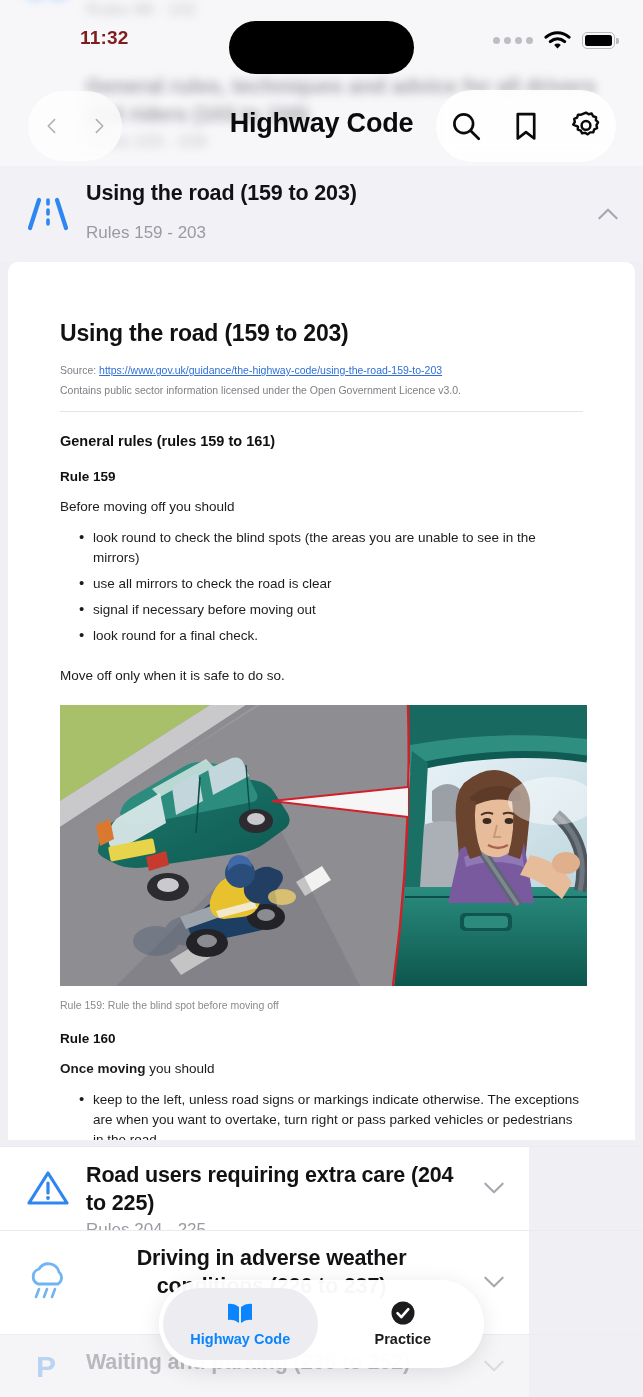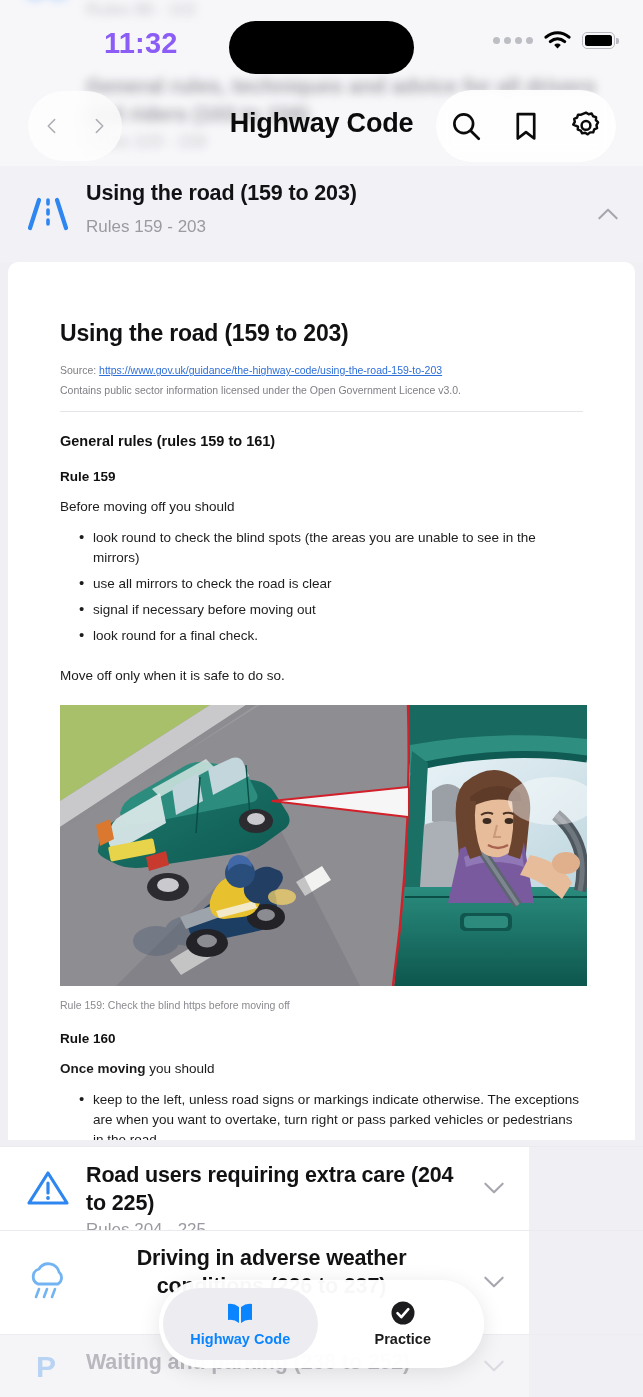--- a/index.html
+++ b/index.html
@@ -36,22 +36,22 @@
   .ghost-a .gs{ top:24px; }
   .ghost-b{ top:62px; }
   .ghost-b .gt{ top:10px; }
   .ghost-b .gs{ top:70px; }
 
   
   .statusbar{
     position:absolute; top:0; left:0; width:643px; height:88px; z-index:40;
   }
   .sb-time{
-    position:absolute; left:104px; top:27px;
-    font-size:29px; font-weight:700; color:#8b5cf6; letter-spacing:.2px;
+    position:absolute; left:80px; top:27px;
+    font-size:19px; font-weight:700; color:#7f1d1d; letter-spacing:.2px;
   }
   .dynamic-island{
     position:absolute; left:229px; top:21px; width:185px; height:53px;
     background:#000; border-radius:27px;
   }
   .sb-right{
     position:absolute; right:28px; top:30px; display:flex; align-items:center; gap:11px;
   }
   .sig-dots{ display:flex; gap:4px; align-items:center; }
   .sig-dots i{ width:7px; height:7px; border-radius:50%; background:#BDBDC4; display:block; }
@@ -97,21 +97,21 @@
     position:relative; width:643px; height:100%;
   }
   .acc-ic{
     position:absolute; left:20px; top:50%; transform:translateY(-50%);
     width:56px; height:48px; display:flex; align-items:center; justify-content:center;
   }
   .acc-txt{ position:absolute; left:86px; right:72px; top:14px; }
   .acc-title{
     font-size:21.5px; font-weight:600; color:#121214; line-height:27px; letter-spacing:-.15px;
   }
-  .acc-sub{ font-size:17px; color:#9A9AA1; margin-top:10px; }
+  .acc-sub{ font-size:17px; color:#9A9AA1; margin-top:16px; }
   .acc-chev{ position:absolute; right:22px; top:50%; transform:translateY(-50%); width:26px; height:26px; }
 
   
   .card{
     position:absolute; top:262px; left:8px; width:627px; height:878px;
     background:#fff; border-radius:10px 10px 0 0; overflow:hidden; z-index:9;
   }
   .card-inner{ padding:58px 52px 0 52px; }
 
   .doc-h1{ font-size:23px; font-weight:700; color:#111113; letter-spacing:-.2px; }
@@ -429,21 +429,21 @@
             <ellipse cx="492" cy="96" rx="44" ry="24" fill="#FFFFFF" opacity=".45"></ellipse>
           </g>
 
           <path d="M348 0 Q352 140 333 281" stroke="#D2202A" stroke-width="2.4" fill="none"></path>
           <path d="M212 96 L348 82 L348 112 Z" fill="#FFFFFF" opacity=".92"></path>
           <path d="M212 96 L348 82" stroke="#D2202A" stroke-width="2.2" fill="none"></path>
           <path d="M212 96 L348 112" stroke="#D2202A" stroke-width="2.2" fill="none"></path>
         </g>
       </svg>
     </div>
-    <div class="fig-cap">Rule 159: Check the blind https before moving off</div>
+    <div class="fig-cap">Rule 159: Rule the blind spot before moving off</div>
 
     <div class="rule-h">Rule 160</div>
     <div class="para">
       <b>Once moving</b><span> you should</span>
     </div>
     <ul class="bl">
       <li>keep to the left, unless road signs or markings indicate otherwise. The exceptions are when you want to overtake, turn right or pass parked vehicles or pedestrians in the road</li>
 
     </ul>
   </div>

